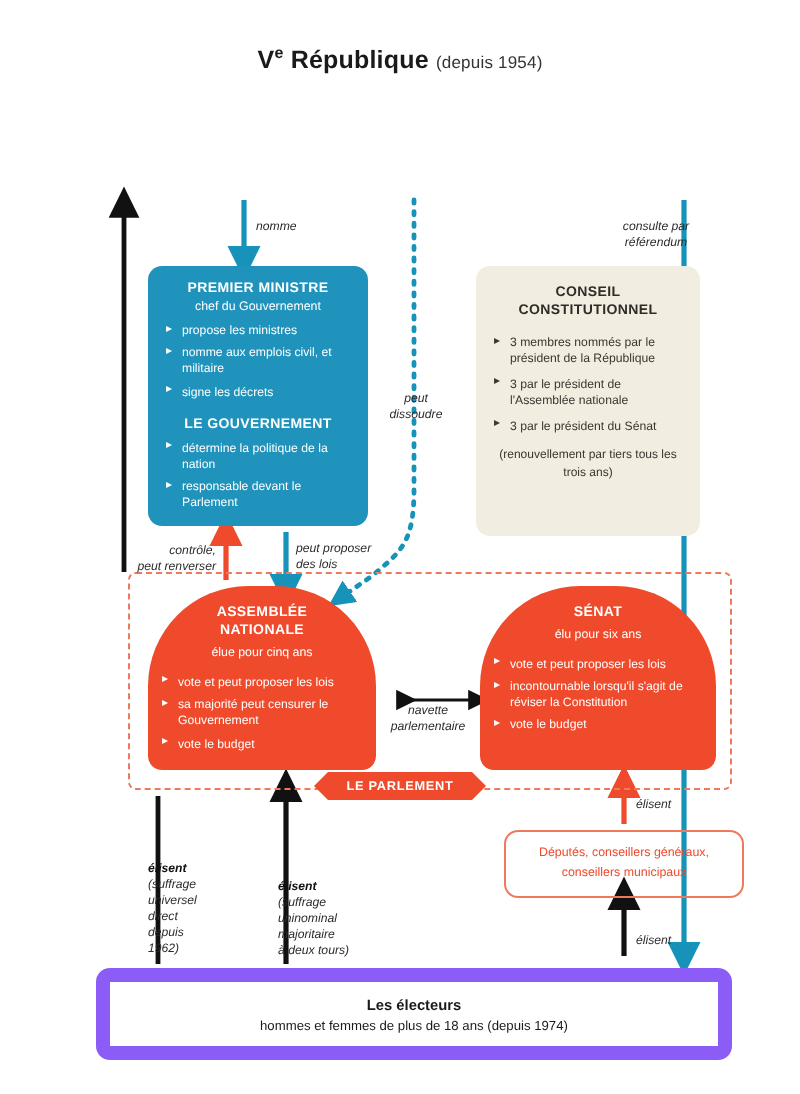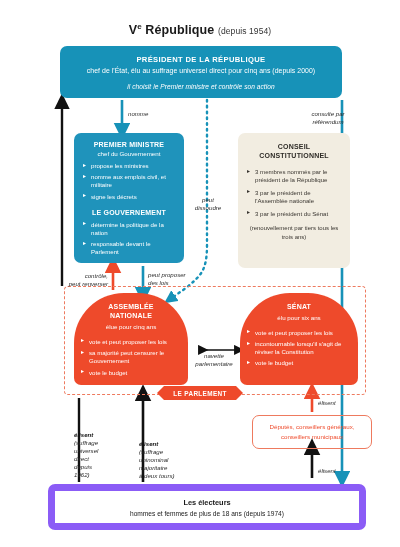--- a/index.html
+++ b/index.html
@@ -150,25 +150,20 @@
 
     <line x1="143" y1="482" x2="143" y2="398" stroke="#111111" stroke-width="2.6" marker-end="url(#ar-black)"></line>
 
     <line x1="79" y1="482" x2="79" y2="398" stroke="#111111" stroke-width="2.4"></line>
 
     <line x1="312" y1="478" x2="312" y2="452" stroke="#111111" stroke-width="2.6" marker-end="url(#ar-black)"></line>
 
     <line x1="312" y1="412" x2="312" y2="396" stroke="#ee4a2b" stroke-width="2.6" marker-end="url(#ar-red)"></line>
   </svg>
 
-  <div class="abs" id="president">
-    <div class="h">PRÉSIDENT DE LA RÉPUBLIQUE</div>
-    <div class="s">chef de l'État, élu au suffrage universel direct pour cinq ans (depuis 2000)</div>
-    <div class="t">il choisit le Premier ministre et contrôle son action</div>
-  </div>
 
   <div class="abs" id="pm">
     <div class="h">PREMIER MINISTRE</div>
     <div class="s">chef du Gouvernement</div>
     <ul>
       <li class="bl">propose les ministres</li>
       <li class="bl">nomme aux emplois civil, et militaire</li>
       <li class="bl">signe les décrets</li>
     </ul>
     <div class="h2">LE GOUVERNEMENT</div>

